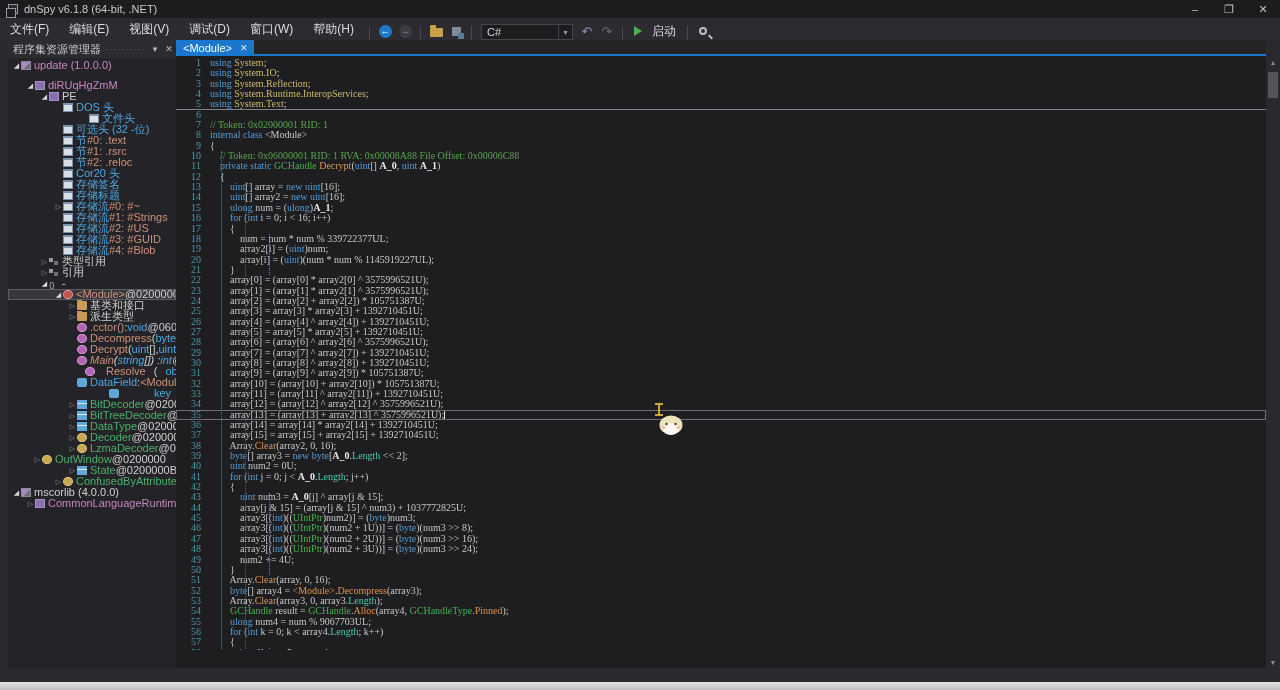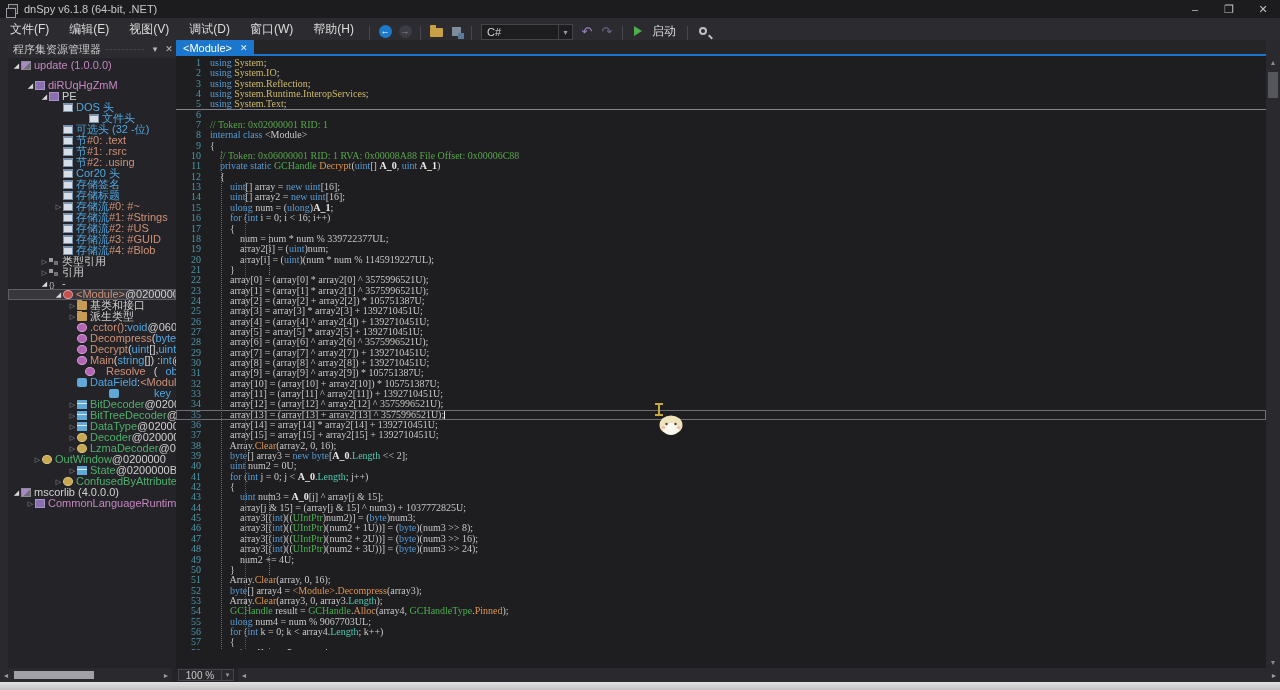--- a/index.html
+++ b/index.html
@@ -212,21 +212,21 @@
         <div class="trow" style="padding-left: 46px;">
           <span class="arrow none"></span>
           <span class="tic tic-file"></span>
           <span class="tblue">节 </span>
           <span class="torange">#1: .rsrc</span>
         </div>
         <div class="trow" style="padding-left: 46px;">
           <span class="arrow none"></span>
           <span class="tic tic-file"></span>
           <span class="tblue">节 </span>
-          <span class="torange">#2: .using</span>
+          <span class="torange">#2: .reloc</span>
         </div>
         <div class="trow" style="padding-left: 46px;">
           <span class="arrow none"></span>
           <span class="tic tic-file"></span>
           <span class="tblue">Cor20 头</span>
         </div>
         <div class="trow" style="padding-left: 46px;">
           <span class="arrow none"></span>
           <span class="tic tic-file"></span>
           <span class="tblue">存储签名</span>
@@ -314,21 +314,21 @@
         </div>
         <div class="trow" style="padding-left: 60px;">
           <span class="arrow none"></span>
           <span class="tic tic-method"></span>
           <span class="torange">Decrypt</span>
           <span class="twhite">(</span>
           <span class="tblue">uint</span>
           <span class="twhite">[], </span>
           <span class="tblue">uint</span>
         </div>
-        <div class="trow" style="padding-left: 60px;">
+        <div class="trow" style="padding-left: 60px; font-style: italic;">
           <span class="arrow none"></span>
           <span class="tic tic-method"></span>
           <span class="torange">Main</span>
           <span class="twhite">(</span>
           <span class="tblue">string</span>
           <span class="twhite">[]) : </span>
           <span class="tblue">int</span>
           <span class="twhite"> @06</span>
         </div>
         <div class="trow" style="padding-left: 60px; gap: 8px;">
@@ -424,35 +424,20 @@
     </div>
     <div class="code" id="code"><div class="cl"><span class="ln">1</span><span class="sk">using</span><span class="sp"> </span><span class="sy">System</span><span class="sp">;</span></div><div class="cl"><span class="ln">2</span><span class="sk">using</span><span class="sp"> </span><span class="sy">System.IO</span><span class="sp">;</span></div><div class="cl"><span class="ln">3</span><span class="sk">using</span><span class="sp"> </span><span class="sy">System.Reflection</span><span class="sp">;</span></div><div class="cl"><span class="ln">4</span><span class="sk">using</span><span class="sp"> </span><span class="sy">System.Runtime.InteropServices</span><span class="sp">;</span></div><div class="cl rule"><span class="ln">5</span><span class="sk">using</span><span class="sp"> </span><span class="sy">System.Text</span><span class="sp">;</span></div><div class="cl"><span class="ln">6</span></div><div class="cl"><span class="ln">7</span><span class="sc">// Token: 0x02000001 RID: 1</span></div><div class="cl"><span class="ln">8</span><span class="sk">internal class</span><span class="sp"> &lt;Module&gt;</span></div><div class="cl"><span class="ln">9</span><span class="sp">{</span></div><div class="cl"><span class="ln">10</span><span class="sc">    // Token: 0x06000001 RID: 1 RVA: 0x00008A88 File Offset: 0x00006C88</span></div><div class="cl"><span class="ln">11</span><span class="sp">    </span><span class="sk">private static</span><span class="sp"> </span><span class="sg">GCHandle</span><span class="sp"> </span><span class="sm">Decrypt</span><span class="sp">(</span><span class="sk">uint</span><span class="sp">[] </span><span class="sb">A_0</span><span class="sp">, </span><span class="sk">uint</span><span class="sp"> </span><span class="sb">A_1</span><span class="sp">)</span></div><div class="cl"><span class="ln">12</span><span class="sp">    {</span></div><div class="cl"><span class="ln">13</span><span class="sp">        </span><span class="sk">uint</span><span class="sp">[] array = </span><span class="sk">new</span><span class="sp"> </span><span class="sk">uint</span><span class="sp">[16];</span></div><div class="cl"><span class="ln">14</span><span class="sp">        </span><span class="sk">uint</span><span class="sp">[] array2 = </span><span class="sk">new</span><span class="sp"> </span><span class="sk">uint</span><span class="sp">[16];</span></div><div class="cl"><span class="ln">15</span><span class="sp">        </span><span class="sk">ulong</span><span class="sp"> num = (</span><span class="sk">ulong</span><span class="sp">)</span><span class="sb">A_1</span><span class="sp">;</span></div><div class="cl"><span class="ln">16</span><span class="sp">        </span><span class="sk">for</span><span class="sp"> (</span><span class="sk">int</span><span class="sp"> i = 0; i &lt; 16; i++)</span></div><div class="cl"><span class="ln">17</span><span class="sp">        {</span></div><div class="cl"><span class="ln">18</span><span class="sp">            num = num * num % 339722377UL;</span></div><div class="cl"><span class="ln">19</span><span class="sp">            array2[i] = (</span><span class="sk">uint</span><span class="sp">)num;</span></div><div class="cl"><span class="ln">20</span><span class="sp">            array[i] = (</span><span class="sk">uint</span><span class="sp">)(num * num % 1145919227UL);</span></div><div class="cl"><span class="ln">21</span><span class="sp">        }</span></div><div class="cl"><span class="ln">22</span><span class="sp">        array[0] = (array[0] * array2[0] ^ 3575996521U);</span></div><div class="cl"><span class="ln">23</span><span class="sp">        array[1] = (array[1] * array2[1] ^ 3575996521U);</span></div><div class="cl"><span class="ln">24</span><span class="sp">        array[2] = (array[2] + array2[2]) * 105751387U;</span></div><div class="cl"><span class="ln">25</span><span class="sp">        array[3] = array[3] * array2[3] + 1392710451U;</span></div><div class="cl"><span class="ln">26</span><span class="sp">        array[4] = (array[4] ^ array2[4]) + 1392710451U;</span></div><div class="cl"><span class="ln">27</span><span class="sp">        array[5] = array[5] * array2[5] + 1392710451U;</span></div><div class="cl"><span class="ln">28</span><span class="sp">        array[6] = (array[6] ^ array2[6] ^ 3575996521U);</span></div><div class="cl"><span class="ln">29</span><span class="sp">        array[7] = (array[7] ^ array2[7]) + 1392710451U;</span></div><div class="cl"><span class="ln">30</span><span class="sp">        array[8] = (array[8] ^ array2[8]) + 1392710451U;</span></div><div class="cl"><span class="ln">31</span><span class="sp">        array[9] = (array[9] ^ array2[9]) * 105751387U;</span></div><div class="cl"><span class="ln">32</span><span class="sp">        array[10] = (array[10] + array2[10]) * 105751387U;</span></div><div class="cl"><span class="ln">33</span><span class="sp">        array[11] = (array[11] ^ array2[11]) + 1392710451U;</span></div><div class="cl"><span class="ln">34</span><span class="sp">        array[12] = (array[12] ^ array2[12] ^ 3575996521U);</span></div><div class="cl cur"><span class="ln">35</span><span class="sp">        array[13] = (array[13] + array2[13] ^ 3575996521U);</span><span class="caret"></span></div><div class="cl"><span class="ln">36</span><span class="sp">        array[14] = array[14] * array2[14] + 1392710451U;</span></div><div class="cl"><span class="ln">37</span><span class="sp">        array[15] = array[15] + array2[15] + 1392710451U;</span></div><div class="cl"><span class="ln">38</span><span class="sp">        Array.</span><span class="sm">Clear</span><span class="sp">(array2, 0, 16);</span></div><div class="cl"><span class="ln">39</span><span class="sp">        </span><span class="sk">byte</span><span class="sp">[] array3 = </span><span class="sk">new</span><span class="sp"> </span><span class="sk">byte</span><span class="sp">[</span><span class="sb">A_0</span><span class="sp">.</span><span class="st">Length</span><span class="sp"> &lt;&lt; 2];</span></div><div class="cl"><span class="ln">40</span><span class="sp">        </span><span class="sk">uint</span><span class="sp"> num2 = 0U;</span></div><div class="cl"><span class="ln">41</span><span class="sp">        </span><span class="sk">for</span><span class="sp"> (</span><span class="sk">int</span><span class="sp"> j = 0; j &lt; </span><span class="sb">A_0</span><span class="sp">.</span><span class="st">Length</span><span class="sp">; j++)</span></div><div class="cl"><span class="ln">42</span><span class="sp">        {</span></div><div class="cl"><span class="ln">43</span><span class="sp">            </span><span class="sk">uint</span><span class="sp"> num3 = </span><span class="sb">A_0</span><span class="sp">[j] ^ array[j &amp; 15];</span></div><div class="cl"><span class="ln">44</span><span class="sp">            array[j &amp; 15] = (array[j &amp; 15] ^ num3) + 1037772825U;</span></div><div class="cl"><span class="ln">45</span><span class="sp">            array3[(</span><span class="sk">int</span><span class="sp">)((</span><span class="sg">UIntPtr</span><span class="sp">)num2)] = (</span><span class="sk">byte</span><span class="sp">)num3;</span></div><div class="cl"><span class="ln">46</span><span class="sp">            array3[(</span><span class="sk">int</span><span class="sp">)((</span><span class="sg">UIntPtr</span><span class="sp">)(num2 + 1U))] = (</span><span class="sk">byte</span><span class="sp">)(num3 &gt;&gt; 8);</span></div><div class="cl"><span class="ln">47</span><span class="sp">            array3[(</span><span class="sk">int</span><span class="sp">)((</span><span class="sg">UIntPtr</span><span class="sp">)(num2 + 2U))] = (</span><span class="sk">byte</span><span class="sp">)(num3 &gt;&gt; 16);</span></div><div class="cl"><span class="ln">48</span><span class="sp">            array3[(</span><span class="sk">int</span><span class="sp">)((</span><span class="sg">UIntPtr</span><span class="sp">)(num2 + 3U))] = (</span><span class="sk">byte</span><span class="sp">)(num3 &gt;&gt; 24);</span></div><div class="cl"><span class="ln">49</span><span class="sp">            num2 += 4U;</span></div><div class="cl"><span class="ln">50</span><span class="sp">        }</span></div><div class="cl"><span class="ln">51</span><span class="sp">        Array.</span><span class="sm">Clear</span><span class="sp">(array, 0, 16);</span></div><div class="cl"><span class="ln">52</span><span class="sp">        </span><span class="sk">byte</span><span class="sp">[] array4 = </span><span class="sm">&lt;Module&gt;</span><span class="sp">.</span><span class="sm">Decompress</span><span class="sp">(array3);</span></div><div class="cl"><span class="ln">53</span><span class="sp">        Array.</span><span class="sm">Clear</span><span class="sp">(array3, 0, array3.</span><span class="st">Length</span><span class="sp">);</span></div><div class="cl"><span class="ln">54</span><span class="sp">        </span><span class="sg">GCHandle</span><span class="sp"> result = </span><span class="sg">GCHandle</span><span class="sp">.</span><span class="sm">Alloc</span><span class="sp">(array4, </span><span class="sg">GCHandleType</span><span class="sp">.</span><span class="sm">Pinned</span><span class="sp">);</span></div><div class="cl"><span class="ln">55</span><span class="sp">        </span><span class="sk">ulong</span><span class="sp"> num4 = num % 9067703UL;</span></div><div class="cl"><span class="ln">56</span><span class="sp">        </span><span class="sk">for</span><span class="sp"> (</span><span class="sk">int</span><span class="sp"> k = 0; k &lt; array4.</span><span class="st">Length</span><span class="sp">; k++)</span></div><div class="cl"><span class="ln">57</span><span class="sp">        {</span></div><div class="cl"><span class="ln">58</span><span class="sp">            </span><span class="sk">byte</span><span class="sp">[] array5 = array4;</span></div><div class="guide" style="left: 45px; top: 93.15px; height: 517.5px; border-left-color: rgb(62, 126, 126);"></div><div class="guide" style="left: 69.08px; top: 124.2px; height: 486.45px; border-left-color: rgb(86, 86, 94);"></div><div class="guide" style="left: 93.16px; top: 175.95px; height: 41.4px; border-left-color: rgb(143, 107, 184);"></div><div class="guide" style="left: 93.16px; top: 434.7px; height: 82.8px; border-left-color: rgb(143, 107, 184);"></div><div class="guide" style="left: 93.16px; top: 589.95px; height: 20.7px; border-left-color: rgb(143, 107, 184);"></div></div>
   </div>
 
   <div class="vscroll">
     <div class="vs-arrow">▲</div>
     <div class="vs-thumb"></div>
     <div class="vs-arrow bottom">▼</div>
   </div>
 
-  <div class="bottombar">
-    <div class="hscroll-side">
-      <div class="hs-arrow" style="left:0;">◄</div>
-      <div class="hs-thumb"></div>
-      <div class="hs-arrow" style="right:0;">►</div>
-    </div>
-    <div class="zoom-box">
-      <span>100 %</span>
-    </div>
-    <div class="zoom-drop">▾</div>
-    <div class="hscroll-editor">
-      <div class="hs-arrow" style="left:0;">◄</div>
-      <div class="hs-arrow" style="right:0;">►</div>
-    </div>
-  </div>
 
   <div class="taskbar-edge"></div>
 
   <div class="ibeam"></div>
   <svg class="cursor-pet" width="27" height="22" viewBox="0 0 27 22">
     <ellipse cx="13" cy="10" rx="11.5" ry="9.5" fill="#EFE3BC"></ellipse>
     <ellipse cx="13" cy="14" rx="8" ry="6" fill="#FBF8F0"></ellipse>
     <circle cx="8.5" cy="9" r="1.2" fill="#4A3A30"></circle>
     <circle cx="17.5" cy="9" r="1.2" fill="#4A3A30"></circle>
     <ellipse cx="5.5" cy="12.5" rx="2" ry="1.2" fill="#F0B8A8"></ellipse>

